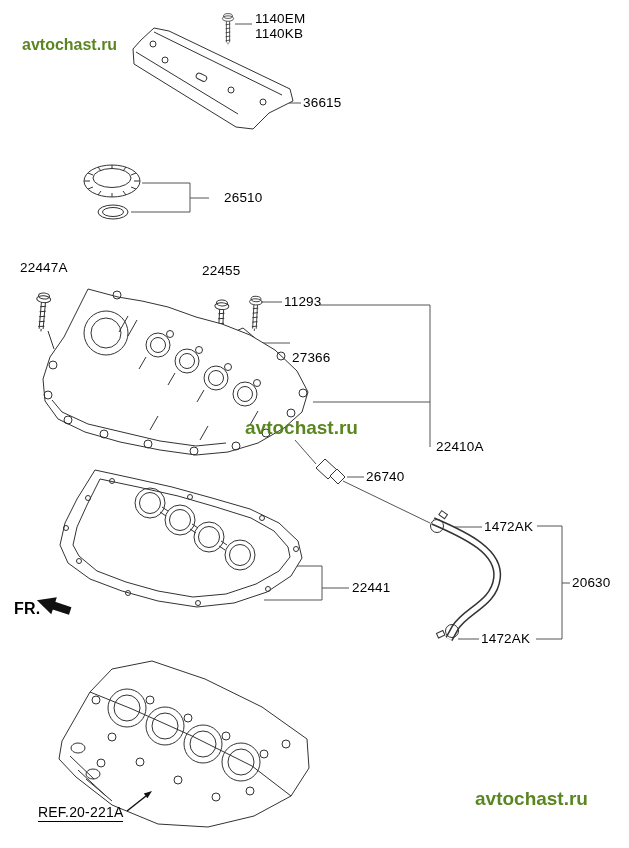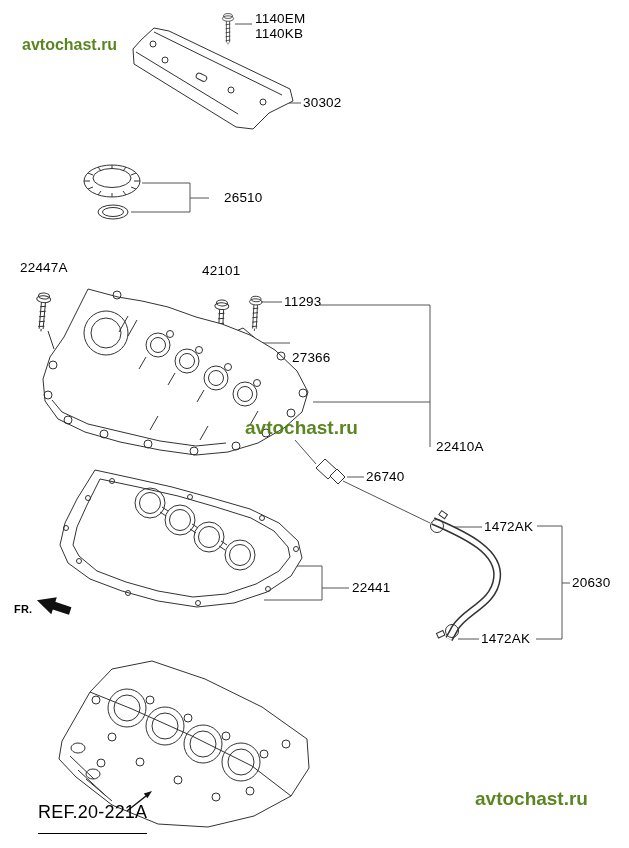--- a/index.html
+++ b/index.html
@@ -5,22 +5,22 @@
   html,body { margin:0; padding:0; background:#fff; }
   #stage {
     position:relative; width:629px; height:848px; background:#ffffff;
     font-family:"Liberation Sans", sans-serif; overflow:hidden;
   }
   #art { position:absolute; left:0; top:0; }
   .lbl {
     position:absolute; font-size:13.5px; color:#000; white-space:nowrap;
     line-height:14px; letter-spacing:0.2px;
   }
-  .lbl.fr { font-size:11px; font-weight:bold; }
-  .lbl.ref { font-size:18px; border-bottom:1.5px solid #000; padding-bottom:14px; }
+  .lbl.fr { font-size:16px; font-weight:bold; }
+  .lbl.ref { font-size:14px; border-bottom:1.5px solid #000; padding-bottom:2px; }
   .wm {
     position:absolute; color:#4d7c0f; font-weight:600; opacity:0.92;
     white-space:nowrap; font-family:"Liberation Sans", sans-serif;
   }
 </style>
 </head>
 <body>
 
 <div id="stage">
 
@@ -206,24 +206,24 @@
     </g>
 
     <g>
       <line x1="127" y1="811" x2="146" y2="796" stroke="#111" stroke-width="1.5"></line>
       <polygon points="152,791 147.4,798.2 143.8,793.4" fill="#111"></polygon>
     </g>
   </svg>
 
   <div class="lbl" style="left:255px;top:12px">1140EM</div>
   <div class="lbl" style="left:255px;top:27px">1140KB</div>
-  <div class="lbl" style="left:303px;top:96px">30302</div>
+  <div class="lbl" style="left:303px;top:96px">36615</div>
   <div class="lbl" style="left:224px;top:191px">26510</div>
   <div class="lbl" style="left:20px;top:261px">22447A</div>
-  <div class="lbl" style="left:202px;top:264px">42101</div>
+  <div class="lbl" style="left:202px;top:264px">22455</div>
   <div class="lbl" style="left:284px;top:295px">11293</div>
   <div class="lbl" style="left:292px;top:351px">27366</div>
   <div class="lbl" style="left:436px;top:440px">22410A</div>
   <div class="lbl" style="left:366px;top:470px">26740</div>
   <div class="lbl" style="left:484px;top:520px">1472AK</div>
   <div class="lbl" style="left:572px;top:576px">20630</div>
   <div class="lbl" style="left:352px;top:581px">22441</div>
   <div class="lbl" style="left:481px;top:632px">1472AK</div>
   <div class="lbl fr" style="left:14px;top:602px">FR.</div>
   <div class="lbl ref" style="left:38px;top:805px">REF.20-221A</div>

